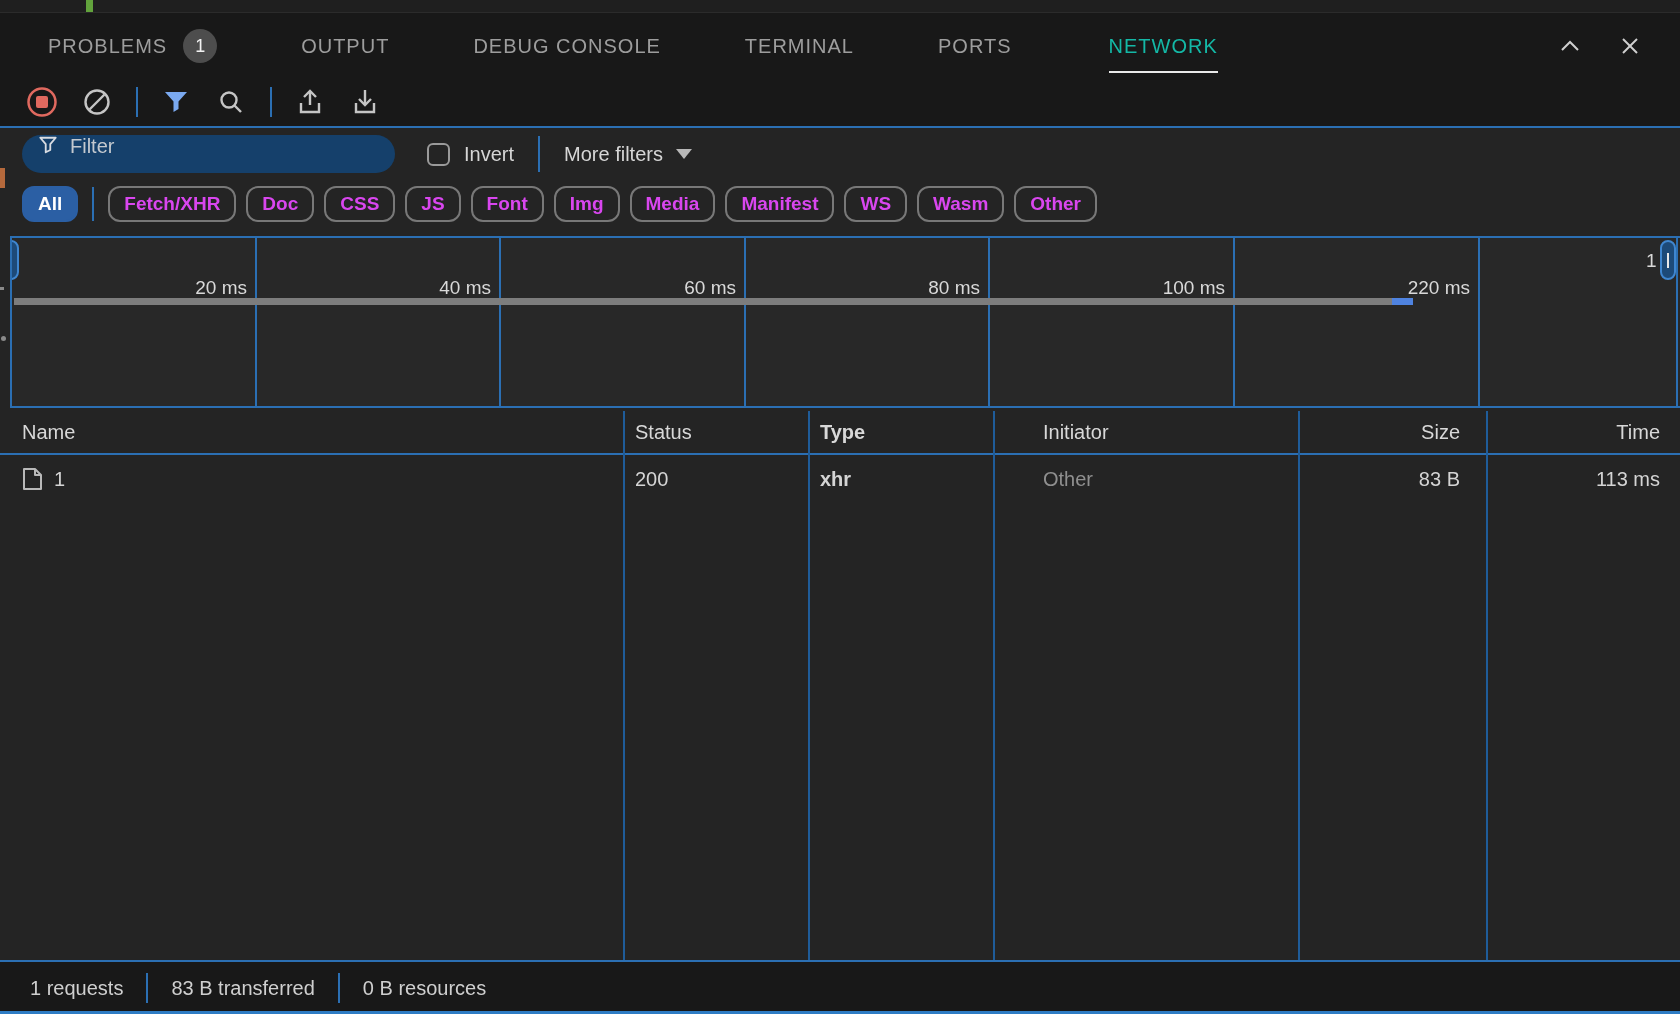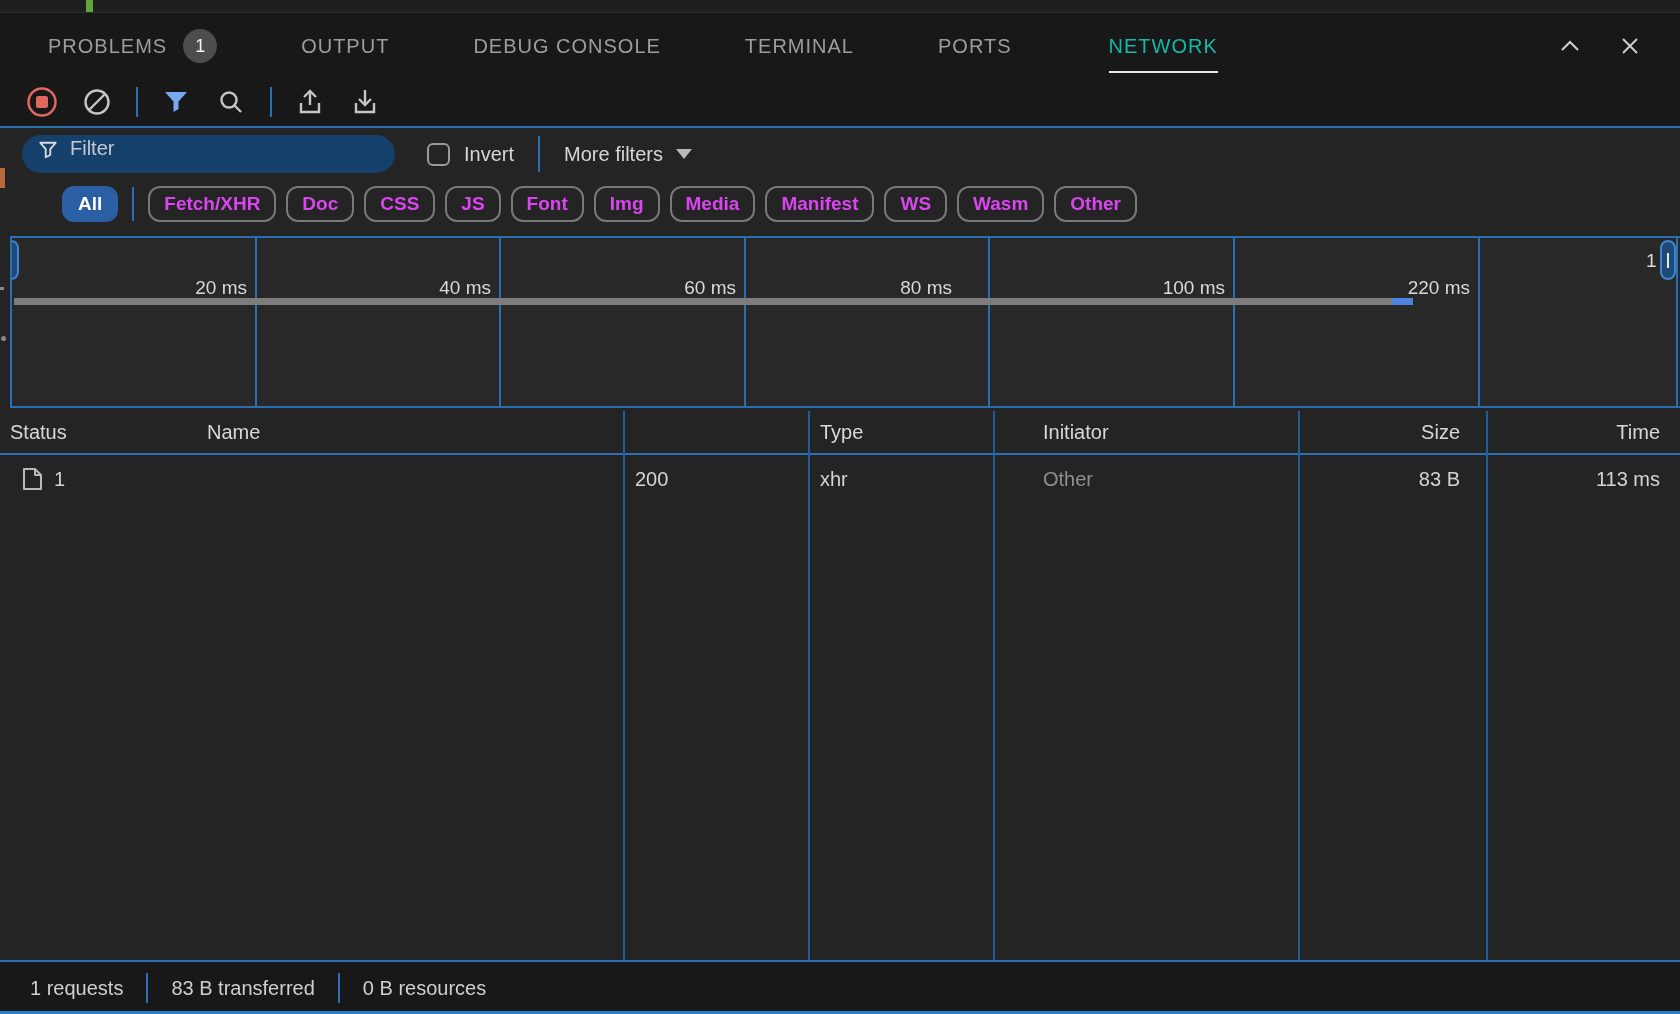--- a/index.html
+++ b/index.html
@@ -39,33 +39,33 @@
     margin-right:19px; cursor:pointer; }
   .tb-sep { width:2px; height:30px; background:#2b6fb3; margin:0 20px 0 2px; }
 
   .accent-line { position:absolute; top:126px; left:0; right:0; height:2px; background:#2b6fb3; }
 
   
   .content { position:absolute; top:128px; left:0; right:0; bottom:52px; background:#242424; }
 
   .filter-row { height:52px; display:flex; align-items:center; padding-left:22px; }
   .filter-pill { width:373px; height:38px; border-radius:19px; background:#15406b;
-    display:flex; align-items:flex-end; padding:13px 16px; gap:12px; }
+    display:flex; align-items:flex-start; padding:0 16px; gap:12px; }
   .filter-pill input { background:transparent; border:none; outline:none; width:280px;
     font-family:"Liberation Sans",sans-serif; font-size:20px; color:#d8dce2; }
   .filter-pill input::placeholder { color:#c4c9cf; opacity:1; }
   .invert-wrap { margin-left:32px; display:flex; align-items:center; gap:14px; }
   .checkbox { width:23px; height:23px; border:2px solid #9a9a9a; border-radius:6px; background:transparent; cursor:pointer; }
   .flabel { font-size:20px; color:#d6d6d6; }
   .v-sep { width:2px; height:36px; background:#2b6fb3; margin:0 24px; }
   .more-filters { display:flex; align-items:center; gap:13px; cursor:pointer; }
   .tri-down { width:0; height:0; border-left:8px solid transparent; border-right:8px solid transparent;
     border-top:10px solid #b8b8b8; }
 
-  .chips-row { display:flex; align-items:center; gap:10px; padding:6px 0 14px 22px;margin-left:40px; }
+  .chips-row { display:flex; align-items:center; gap:10px; padding:6px 0 14px 22px; }
   .chip { height:36px; padding:0 14px; border:2px solid #787878; border-radius:12px;
     display:flex; align-items:center; font-size:19px; font-weight:600; color:#d946ef;
     background:transparent; cursor:pointer; white-space:nowrap; }
   .chip.selected { background:#2b5fa4; border-color:#2b5fa4; color:#ffffff; }
   .chip-sep { width:2px; height:34px; background:#2b6fb3; margin:0 4px; }
 
   
   .timeline { position:relative; margin-left:10px; height:172px; background:#282828;
     border-top:2px solid #2b6fb3; border-bottom:2px solid #2b6fb3; border-left:2px solid #2b6fb3; overflow:hidden; }
   .gridline { position:absolute; top:0; bottom:0; width:2px; background:#2b6fb3; }
@@ -79,21 +79,21 @@
   .handle.left { left:-9px; } .handle.right { left:1648px; }
 
   
   .table-wrap { position:relative; margin-top:3px; height:551px; border-bottom:2px solid #2b6fb3; }
   .col-sep { position:absolute; top:0; bottom:0; width:2px; background:#1f5c99; }
   .thead { display:flex; align-items:center; height:44px; border-bottom:2px solid #2b6fb3;
     font-size:20px; color:#d8d8d8; }
   .trow { display:flex; align-items:center; height:48px; font-size:20px; color:#d4d4d4; cursor:pointer; }
   .cell { height:100%; display:flex; align-items:center; padding-left:10px; overflow:hidden; }
   .c-name { width:625px; padding-left:22px; gap:11px; }
-  .c-status { width:185px; } .c-type { width:185px; } .c-init { width:305px;padding-left:48px; }
+  .c-status { width:185px; } .c-type { width:185px;font-weight:bold; } .c-init { width:305px;padding-left:48px; }
   .c-size { width:188px; justify-content:flex-end; padding-right:28px; }
   .c-time { width:192px; justify-content:flex-end; padding-right:20px; }
   .init-other { color:#8f8f8f; }
 
   
   .summary-bar { position:absolute; left:0; right:0; bottom:0; height:52px; background:#181818;
     display:flex; align-items:center; padding-left:30px; font-size:20px; color:#cfcfcf; }
   .sb-sep { width:2px; height:30px; background:#2b6fb3; margin:0 23px; }
   .bottom-line { position:absolute; left:0; right:0; bottom:0; height:3px; background:#2e7cc4; }
 
@@ -235,43 +235,43 @@
     <div class="gridline" style="left:487px"></div>
     <div class="gridline" style="left:732px"></div>
     <div class="gridline" style="left:976px"></div>
     <div class="gridline" style="left:1221px"></div>
     <div class="gridline" style="left:1466px"></div>
     <div class="gridline" style="left:1664px"></div>
 
     <div class="tick" style="left:145px">20 ms</div>
     <div class="tick" style="left:389px">40 ms</div>
     <div class="tick" style="left:634px">60 ms</div>
-    <div class="tick" style="left:850px">80 ms</div>
+    <div class="tick" style="left:878px">80 ms</div>
     <div class="tick" style="left:1123px">100 ms</div>
     <div class="tick" style="left:1368px">220 ms</div>
     <div class="tick-partial" style="left:1634px">1</div>
 
     <div class="wbar-gray"></div>
     <div class="wbar-blue"></div>
 
     <div class="handle left">
         <div class="grip"></div>
       </div>
     <div class="handle right">
         <div class="grip"></div>
       </div>
   </div>
 
   <div class="table-wrap">
     <div class="thead">
+      <div class="cell c-name">
+          <span>Name</span>
+        </div>
       <div class="cell c-status">
           <span>Status</span>
-        </div>
-      <div class="cell c-name">
-          <span>Name</span>
         </div>
       <div class="cell c-type">
           <span>Type</span>
         </div>
       <div class="cell c-init">
           <span>Initiator</span>
         </div>
       <div class="cell c-size">
           <span>Size</span>
         </div>

